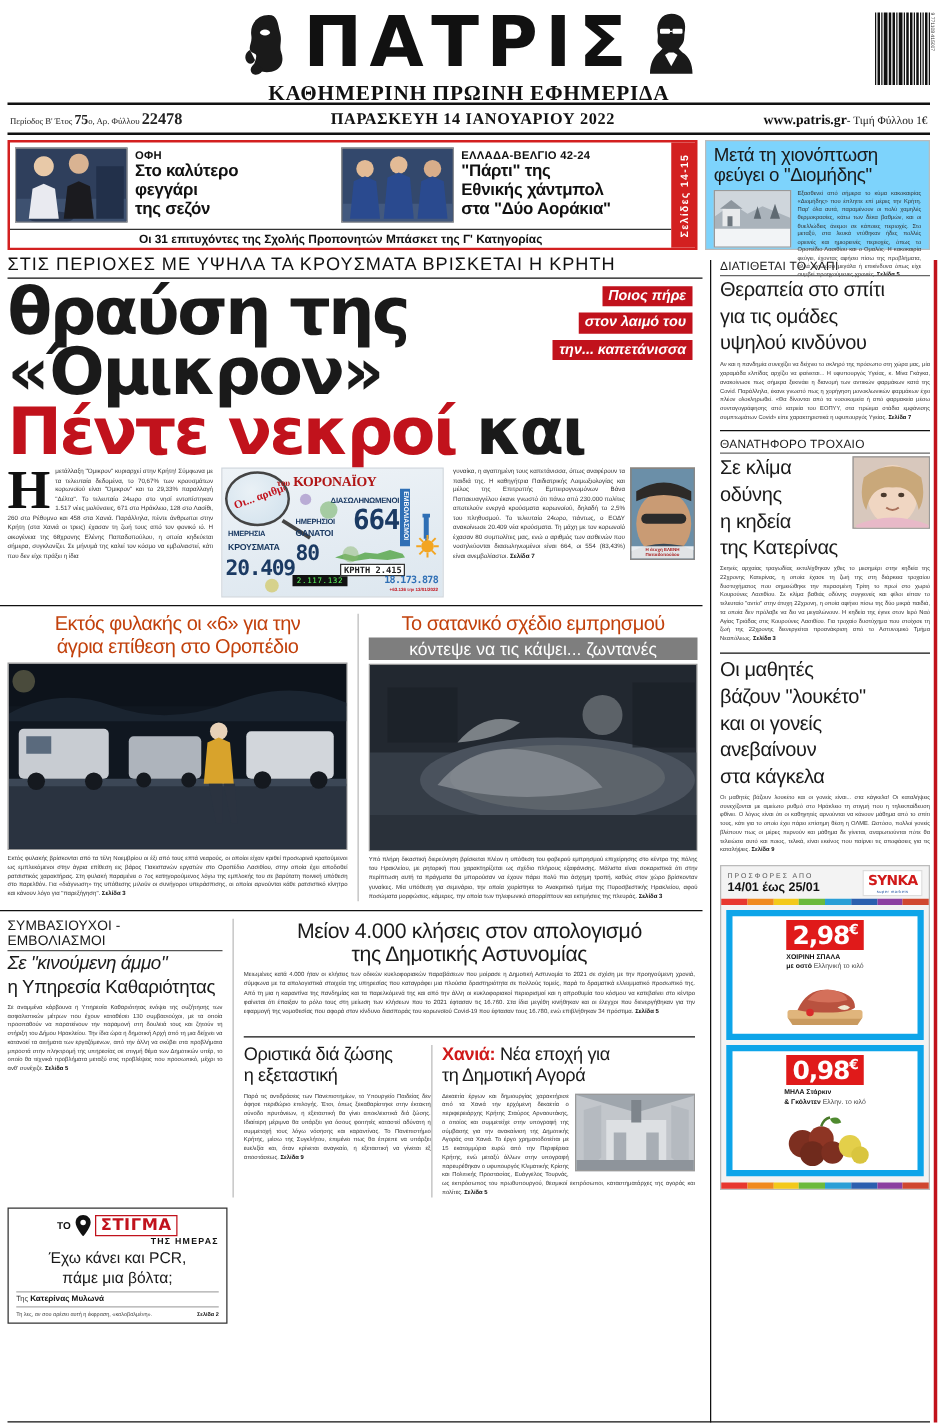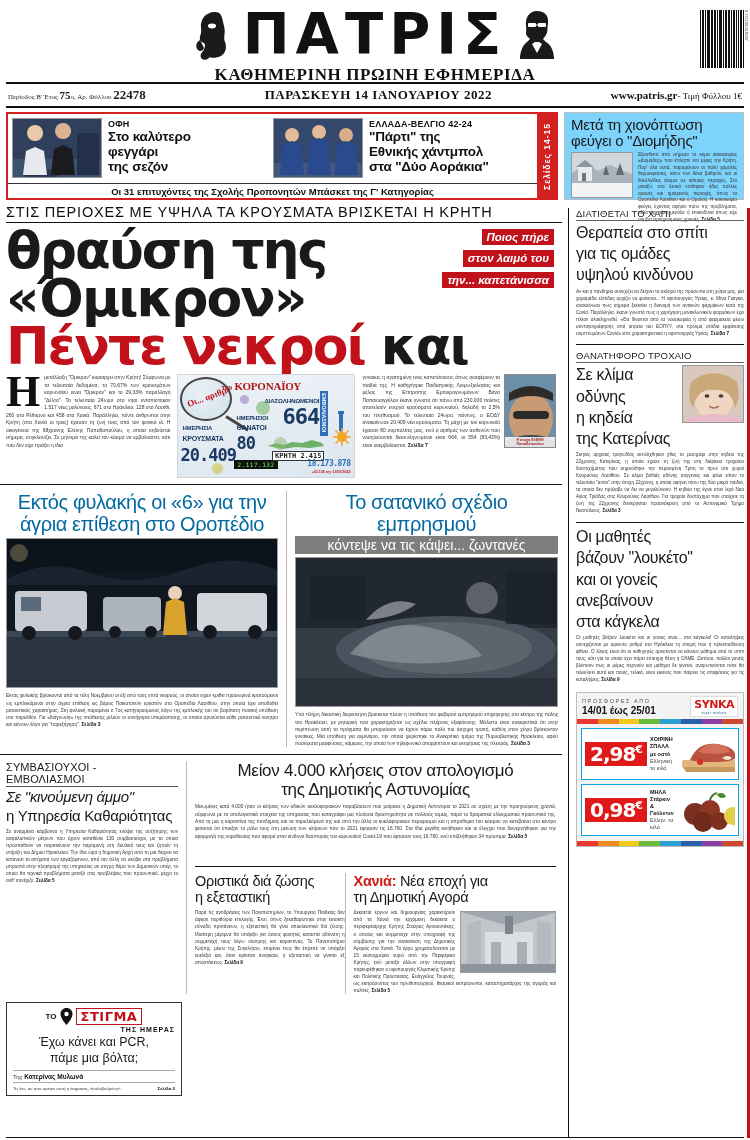--- a/index.html
+++ b/index.html
@@ -135,21 +135,21 @@
   .ig-total { position: absolute; right: 4px; bottom: 9px; font-family: "DejaVu Sans Mono", monospace; font-size: 8px; font-weight: 700; color: #2f6fb5; letter-spacing: -0.5px; }
   .ig-sub { position: absolute; right: 4px; bottom: 3px; font-size: 3.6px; color: #c1121c; font-weight: 700; }
   .virus { position: absolute; border-radius: 50%; }
   .ig-syringe { position: absolute; right: 8px; top: 34px; width: 10px; height: 30px; }
   .ig-gear { position: absolute; right: 2px; top: 52px; width: 20px; height: 20px; }
 
   
   .feat-row { display: flex; padding: 6px 6px 0 6px; width: 562px; gap: 8px; border-top: 1.5px solid #111; margin-top: 6px; }
   .feat { width: 272px; }
   .feat + .feat { border-left: 1px solid #bbb; padding-left: 8px; }
-  .feat-head { font-size: 20px; color: #0369a1; line-height: 1.1; text-align: center; letter-spacing: -0.4px; }
+  .feat-head { font-size: 16px; color: #c2410c; line-height: 1.1; text-align: center; letter-spacing: -0.4px; }
   .feat-sub-overlay {
     background: rgba(20,20,20,.55); color: #fff; font-size: 14px; text-align: center;
     padding: 1px 0; margin-top: 1px;
   }
   .feat-photo { width: 100%; height: 150px; border: 1px solid #999; margin-top: 3px; overflow: hidden; position: relative; background: #1d1f22; }
   .feat-photo.night { background: linear-gradient(180deg,#0d1016 0%, #15202c 40%, #1c2a38 100%); }
   .feat-photo.dark2 { background: linear-gradient(180deg,#20242b 0%, #2e3440 55%, #3a4250 100%); }
   .feat-text { font-size: 4.8px; line-height: 1.5; text-align: justify; color: #333; margin-top: 4px; }
 
   
@@ -157,21 +157,21 @@
   .lower-left { width: 176px; }
   .lower-right { width: 370px; border-left: 1px solid #bbb; padding-left: 8px; }
   .kicker-rule { font-size: 11px; color: #1a1a1a; border-bottom: 1px solid #555; padding-bottom: 1px; letter-spacing: 0.1px; }
   .lower-head { font-size: 15px; color: #1a1a1a; line-height: 1.12; margin-top: 2px; letter-spacing: -0.3px; }
   .lower-head i { font-style: italic; }
   .lower-text { font-size: 4.7px; line-height: 1.5; text-align: justify; color: #333; margin-top: 3px; }
 
   .mun-head { font-size: 17px; text-align: center; color: #1a1a1a; line-height: 1.12; letter-spacing: -0.3px; }
   .mun-text { font-size: 4.8px; line-height: 1.52; text-align: justify; color: #333; margin-top: 4px; }
 
-  .twocol { display: flex; gap: 0; margin-top: 26px; border-top: 1.5px solid #111; padding-top: 6px; }
+  .twocol { display: flex; gap: 0; margin-top: 16px; border-top: 1.5px solid #111; padding-top: 6px; }
   .twocol .col-a { width: 150px; }
   .twocol .col-b { width: 212px; border-left: 1px solid #bbb; padding-left: 8px; }
   .tc-head { font-size: 14.5px; color: #1a1a1a; line-height: 1.12; letter-spacing: -0.3px; }
   .tc-head .redlead { color: #d01a1a; font-weight: 700; }
   .tc-text { font-size: 4.7px; line-height: 1.5; text-align: justify; color: #333; margin-top: 4px; }
   .tc-photo { float: right; width: 96px; height: 62px; border: 1px solid #999; margin: 2px 0 3px 5px; background: #b8bcc2; overflow: hidden; position: relative; }
 
   
   .stigma {
     margin: 8px 6px 0 6px; width: 176px; border: 1px solid #333; padding: 5px 6px 4px 6px;
@@ -201,21 +201,21 @@
   
   .promo { margin-top: 8px; border: 1px solid #bbb; background: #f3f3f3; }
   .promo-top { display: flex; align-items: center; justify-content: space-between; padding: 3px 5px 2px 5px; }
   .promo-from { font-size: 5.5px; letter-spacing: 1.6px; color: #555; }
   .promo-dates { font-size: 10px; font-weight: 700; color: #111; margin-top: 1px; }
   .synka { background: #fff; border: 1px solid #ddd; padding: 1px 3px; text-align: center; }
   .synka-word { font-family: "DejaVu Sans", sans-serif; font-weight: 700; font-size: 11px; color: #d11a1a; letter-spacing: -0.5px; }
   .synka-sub { font-size: 3.2px; color: #1a4fa0; letter-spacing: 0.4px; }
   .stripe { display: flex; height: 5px; }
   .stripe i { flex: 1; }
-  .promo-item { display: flex; align-items: center; background: #fff; margin: 4px 4px 0 4px; border: 1px solid #0ea5e9; padding: 3px; gap: 3px; }
+  .promo-item { display: flex; align-items: center; background: #fff; margin: 4px 4px 0 4px; border: 5px solid #0ea5e9; padding: 3px; gap: 3px; flex-direction: column; }
   .price { background: #e01a1a; color: #fff; font-family: "DejaVu Sans", sans-serif; font-weight: 700; font-size: 20px; padding: 2px 5px; letter-spacing: -1px; line-height: 1; }
   .price sup { font-size: 11px; vertical-align: super; }
   .promo-desc { flex: 1; }
   .promo-name { font-size: 5.5px; font-weight: 700; color: #111; line-height: 1.3; }
   .promo-name .sub2 { color: #444; font-weight: 400; }
   .promo-img { width: 72px; height: 44px; position: relative; overflow: hidden; }
   .promo-bot-stripe { display: flex; height: 5px; margin-top: 5px; }
   .promo-bot-stripe i { flex: 1; }
 
   .footer-rule { position: absolute; left: 6px; right: 6px; bottom: 2px; border-top: 1.5px solid #111; }

